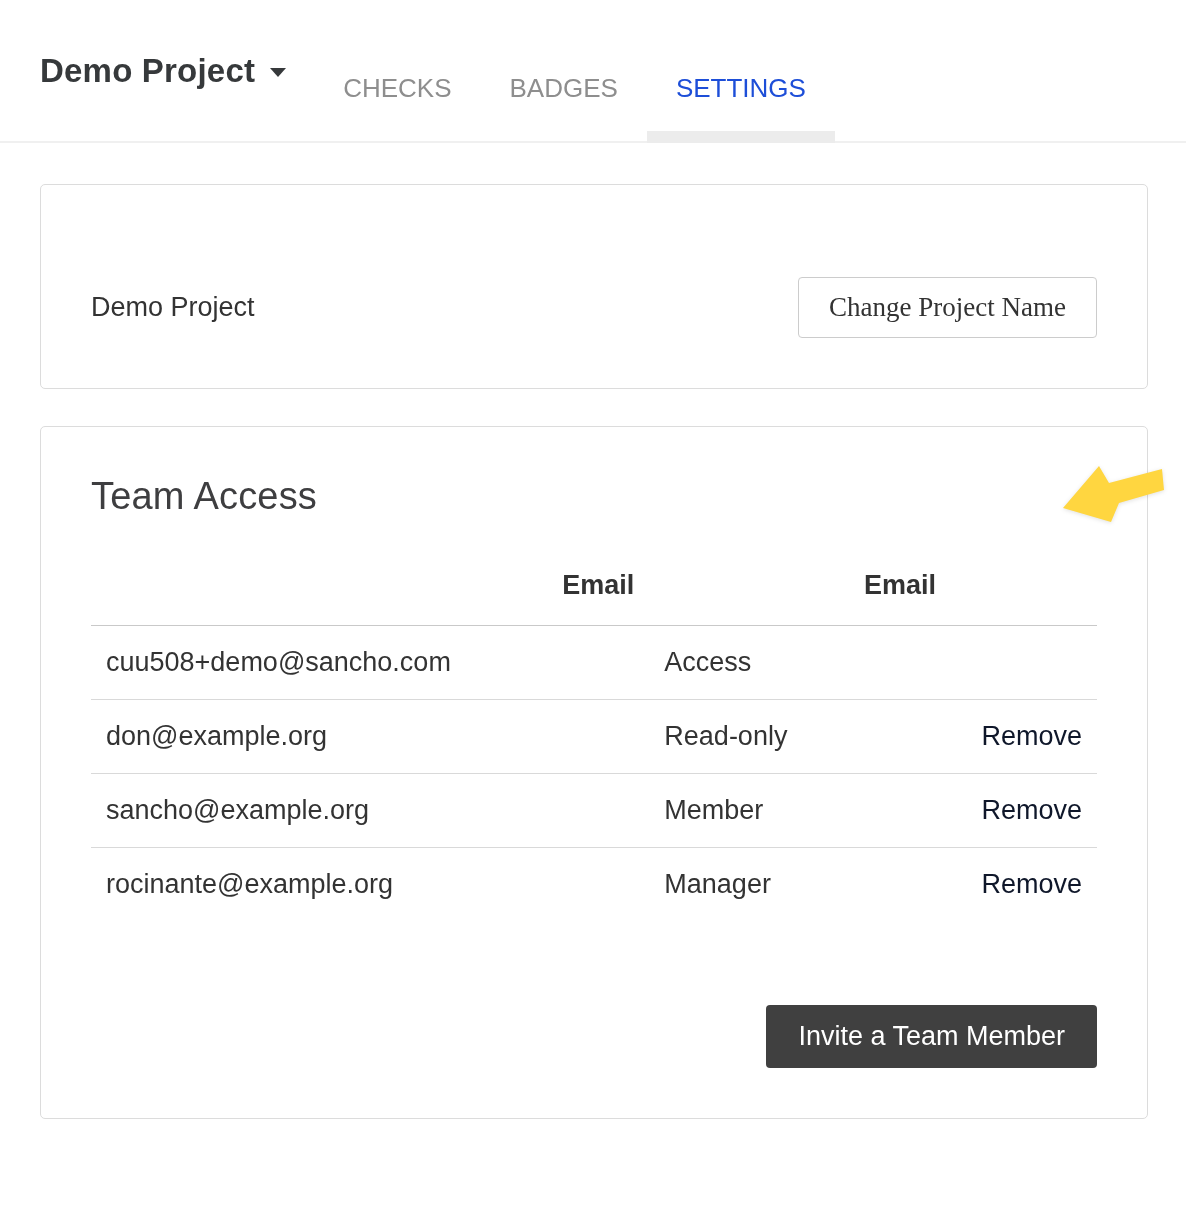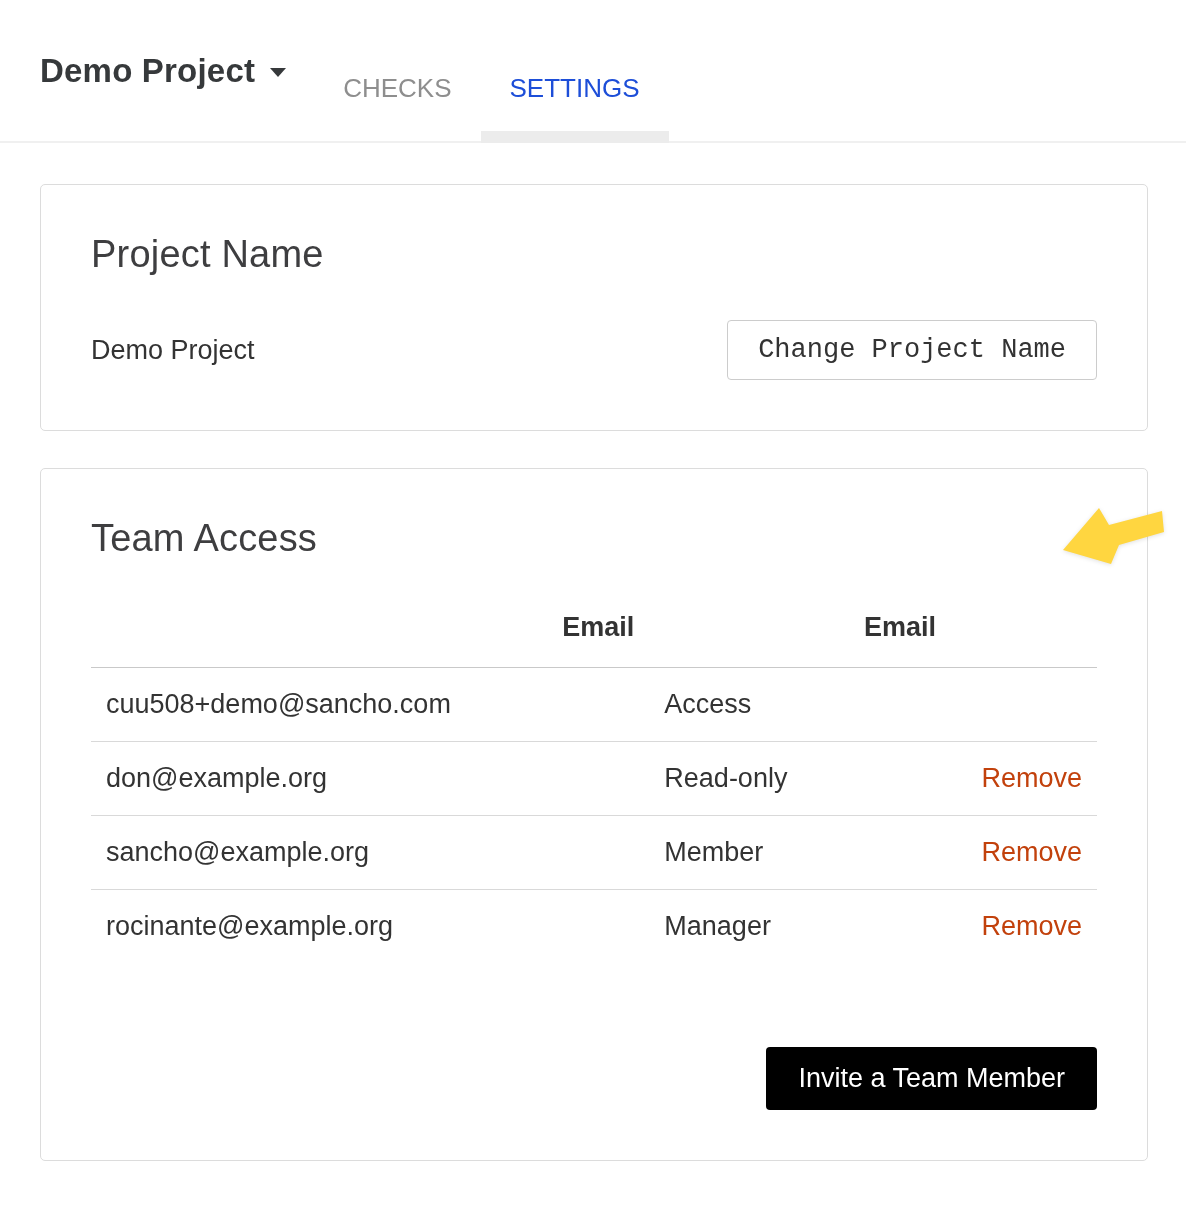--- a/index.html
+++ b/index.html
@@ -56,75 +56,75 @@
     color: #3e3e40; letter-spacing: 0.2px;
   }
 
   
   .name-row {
     display: flex; justify-content: space-between; align-items: center;
     margin-top: 44px;
   }
   .current-name { font-size: 27px; color: #333; }
   .btn-outline {
-    font-family: Liberation Mono, monospace; font-size: 27px; color: #333;
+    font-family: Liberation Serif, serif; font-size: 27px; color: #333;
     background: #fff; border: 1px solid #ccc; border-radius: 4px;
     padding: 14px 30px; cursor: pointer; white-space: nowrap;
   }
 
   
   .team-table {
     width: 100%; border-collapse: collapse; margin-top: 32px;
     font-size: 27px;
   }
   .team-table th {
     text-align: right; font-weight: 700; color: #333;
     padding: 20px 15px 24px 15px;
     border-bottom: 1px solid #c9c9c9;
   }
   .team-table td { padding: 21px 15px; color: #333; }
   .team-table tbody tr + tr td { border-top: 1px solid #d9d9d9; }
   .col-email { width: 55.5%; }
   .col-role  { width: 30%; }
   .col-action { width: 14.5%; text-align: right; }
-  .remove-link { color: #c2410c; text-decoration: none; cursor: pointer; text-align: right; }
+  .remove-link { color: #0f172a; text-decoration: none; cursor: pointer; text-align: right; }
 
   .invite-row { text-align: right; margin-top: 84px; }
   .btn-green {
     font-family: inherit; font-size: 27px; color: #fff;
-    background: #000000; border: none; border-radius: 4px;
+    background: #404040; border: none; border-radius: 4px;
     padding: 16px 32px; cursor: pointer; white-space: nowrap;
   }
 
   .annotation-arrow {
     position: absolute; top: 34px; left: 1018px;
     width: 112px; height: 68px; overflow: visible;
     filter: drop-shadow(0 1px 2px rgba(0,0,0,0.12));
     pointer-events: none;
   }
 </style>
 </head>
 <body>
 
 <header class="navbar">
   <div class="project-switcher">
     <span class="title">Demo Project</span>
     <span class="caret"></span>
   </div>
   <nav class="tabs">
     <a class="tab">CHECKS</a>
+    <a class="tab">BADGES</a>
     <a class="tab active">SETTINGS</a>
   </nav>
 </header>
 
 <main>
 
   <section class="card">
     <div class="card-inner">
-      <h1 class="card-title">Project Name</h1>
       <div class="name-row">
         <span class="current-name">Demo Project</span>
         <button class="btn-outline">Change Project Name</button>
       </div>
     </div>
   </section>
 
   <section class="card">
     <svg class="annotation-arrow" viewBox="0 0 112 68">
       <polygon points="4,47 40,5 50,22 103,8 105,29 60,42 52,61" fill="#FFD640"></polygon>

